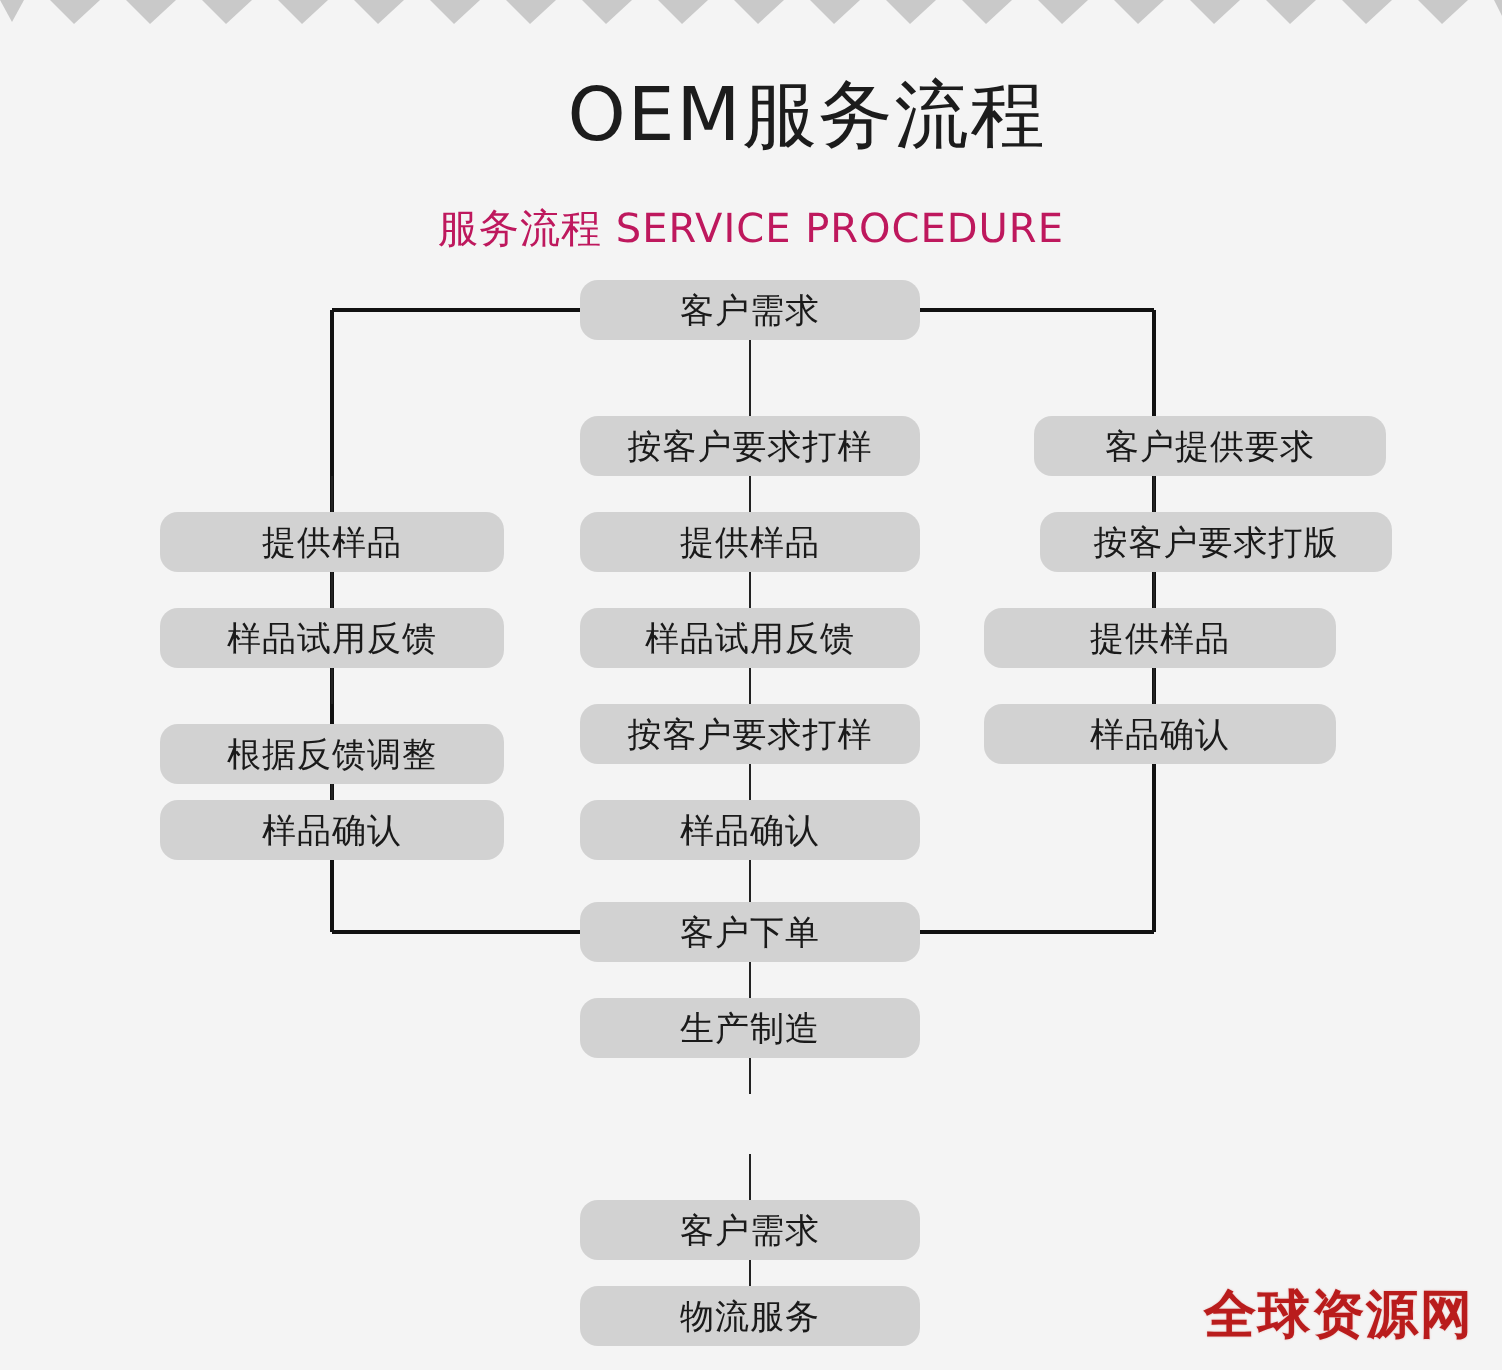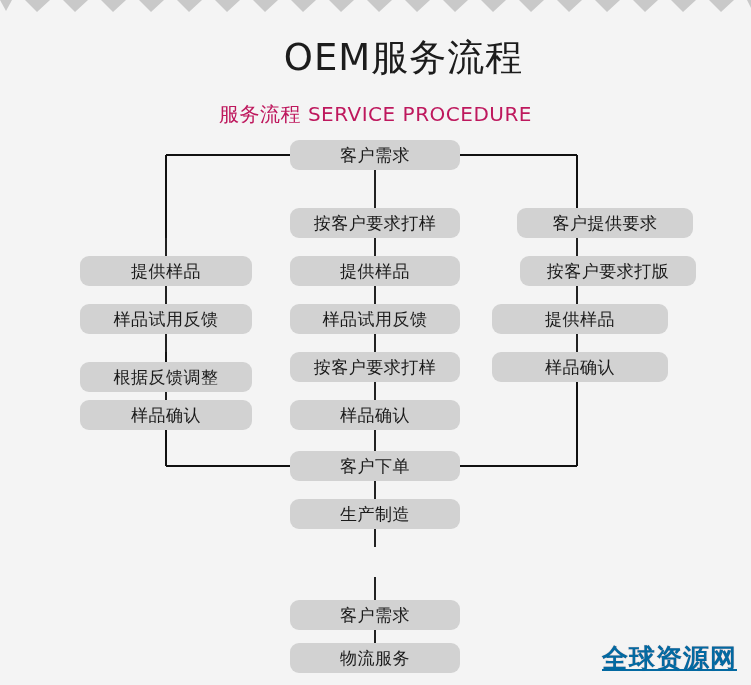--- a/index.html
+++ b/index.html
@@ -77,25 +77,24 @@
     height: 30px;
   }
 
   
   #watermark {
     position: absolute;
     right: 14px;
     bottom: 14px;
     font-size: 26px;
     font-weight: bold;
-    color: #0369a1;
+    color: #b91c1c;
     letter-spacing: 1px;
     line-height: 1;
     text-shadow: 0 0 1px rgba(207,42,37,0.35);
-    text-decoration: underline;
   }
 </style>
 </head>
 <body>
 
 <div id="page">
 
   <svg id="scallop-svg" width="751" height="16" viewBox="0 0 751 16">
     <rect x="0" y="0" width="751" height="16" fill="#f4f4f4"></rect>
     <g fill="#c9c9c9">

